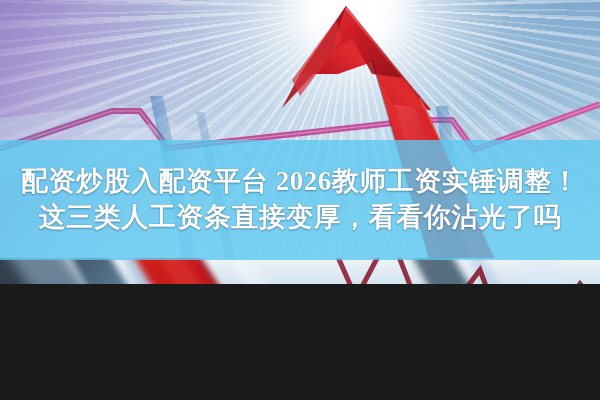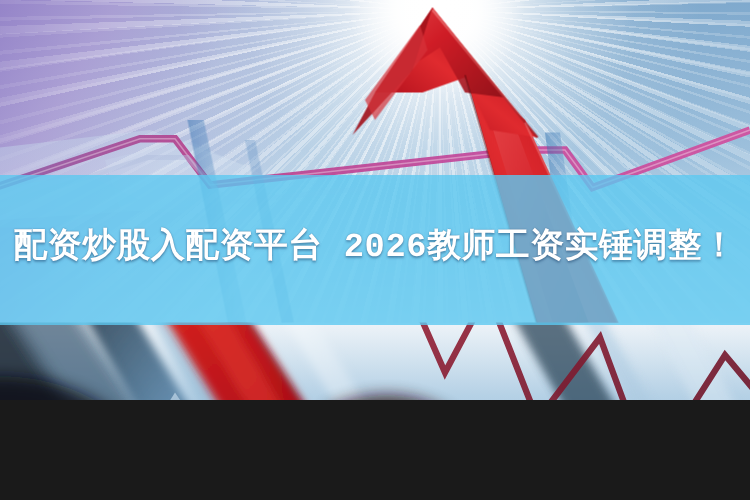--- a/index.html
+++ b/index.html
@@ -3,23 +3,23 @@
 <meta charset="utf-8">
 <style>
   html, body {
     margin: 0;
     padding: 0;
     background: #1a1a1a;
   }
   .stage {
     position: relative;
     width: 600px;
-    height: 320px;
+    height: 284px;
     overflow: hidden;
-    font-family: Liberation Mono, monospace;
+    font-family: Liberation Serif, serif;
     background: #3b82f6;
   }
 
   
   .layer { position: absolute; inset: 0; }
 
   .sky-base {
     background:
       linear-gradient(120deg,
         rgba(150,130,200,0.95) 0%,
@@ -272,15 +272,16 @@
 
       <g>
         <polyline points="352,-20 396,80 430,16 470,118 520,52 560,160 620,66 690,150" fill="none" stroke="url(#gDarkRedLine)" stroke-width="5" stroke-linejoin="miter" opacity="0.9"></polyline>
       </g>
     </svg>
   </div>
 
   <div class="caption-band"></div>
   <div class="caption-text">
     <span class="caption-line">配资炒股入配资平台 2026教师工资实锤调整！</span>
+    <span class="caption-line">这三类人工资条直接变厚，看看你沾光了吗</span>
   </div>
 
 </div>
 
 </body></html>

